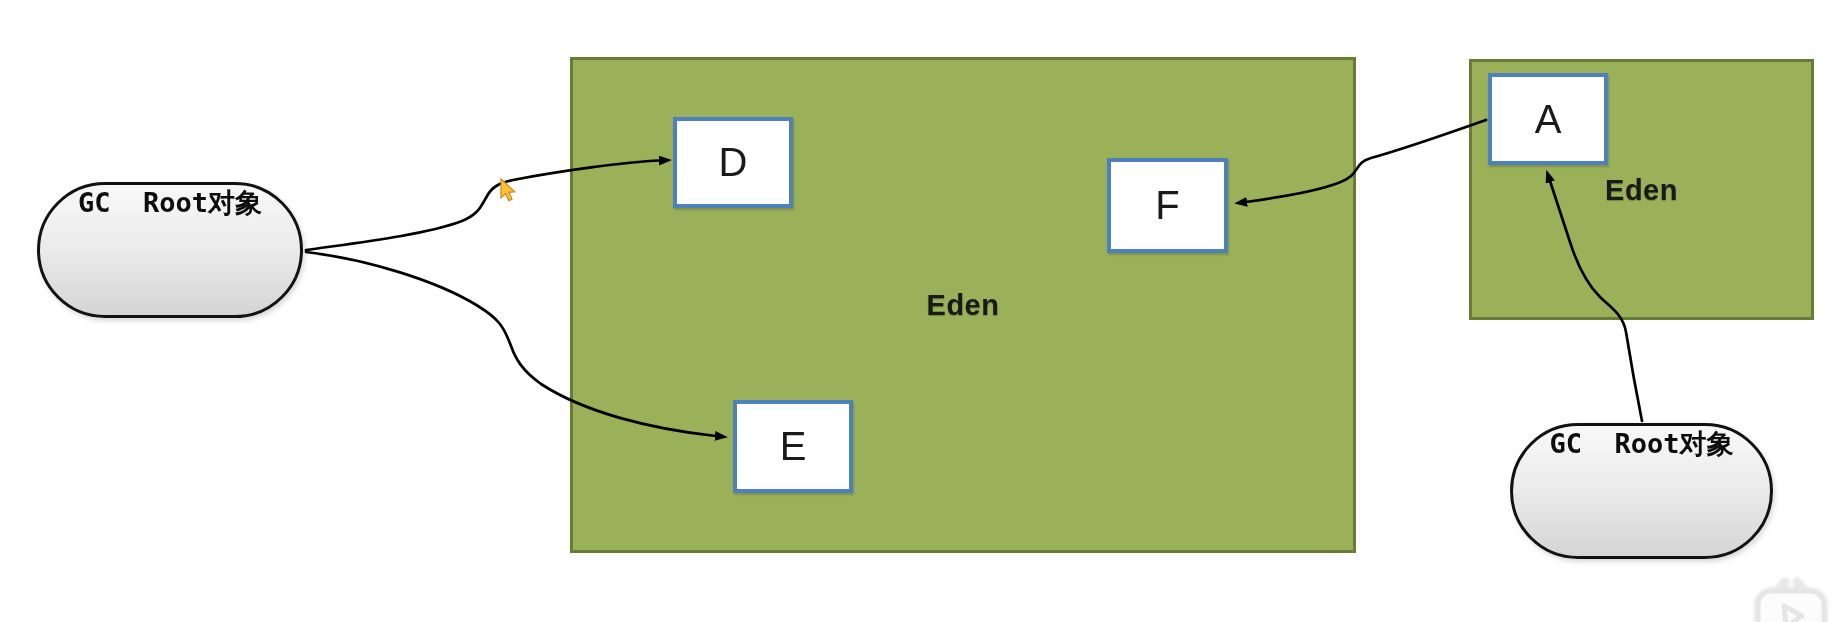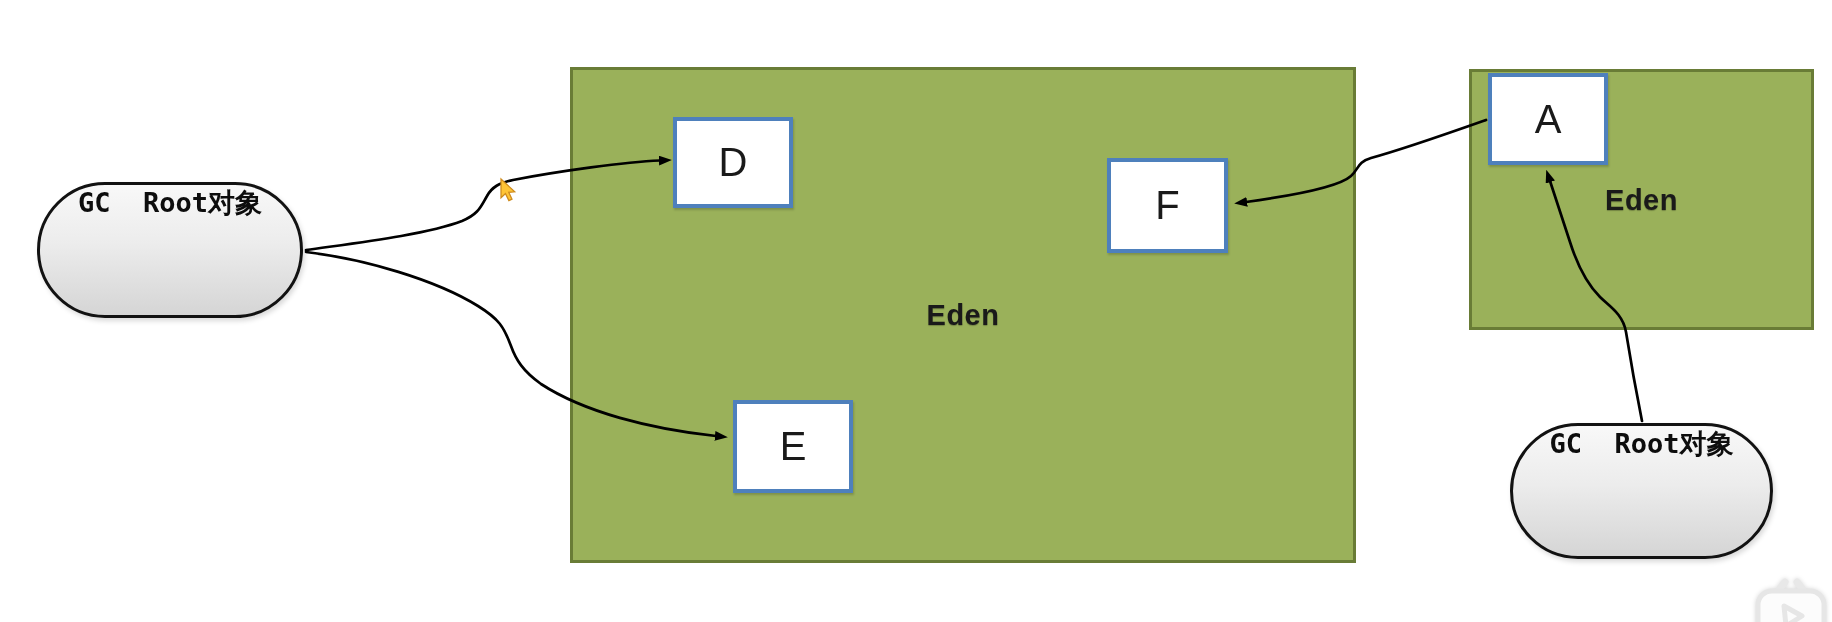--- a/index.html
+++ b/index.html
@@ -8,21 +8,20 @@
     width:1832px;height:622px;
     background:#ffffff;
     overflow:hidden;
     font-family:"Liberation Sans", sans-serif;
   }
   .eden-box{
     position:absolute;
     background:var(--eden-fill,#9AB15A);
     border:3px solid var(--eden-border,#697C36);
     box-sizing:border-box;
-    margin-top:10px;
   }
   .eden-box.main{left:570px;top:57px;width:786px;height:496px;}
   .eden-box.right{left:1469px;top:59px;width:345px;height:261px;}
   .eden-label{
     position:absolute;left:50%;top:50%;
     transform:translate(-50%,-50%);
     font-weight:700;font-size:29px;
     color:var(--text,#1A1A1A);
     letter-spacing:0.5px;
     text-shadow:0 1px 1px rgba(0,0,0,0.25);

